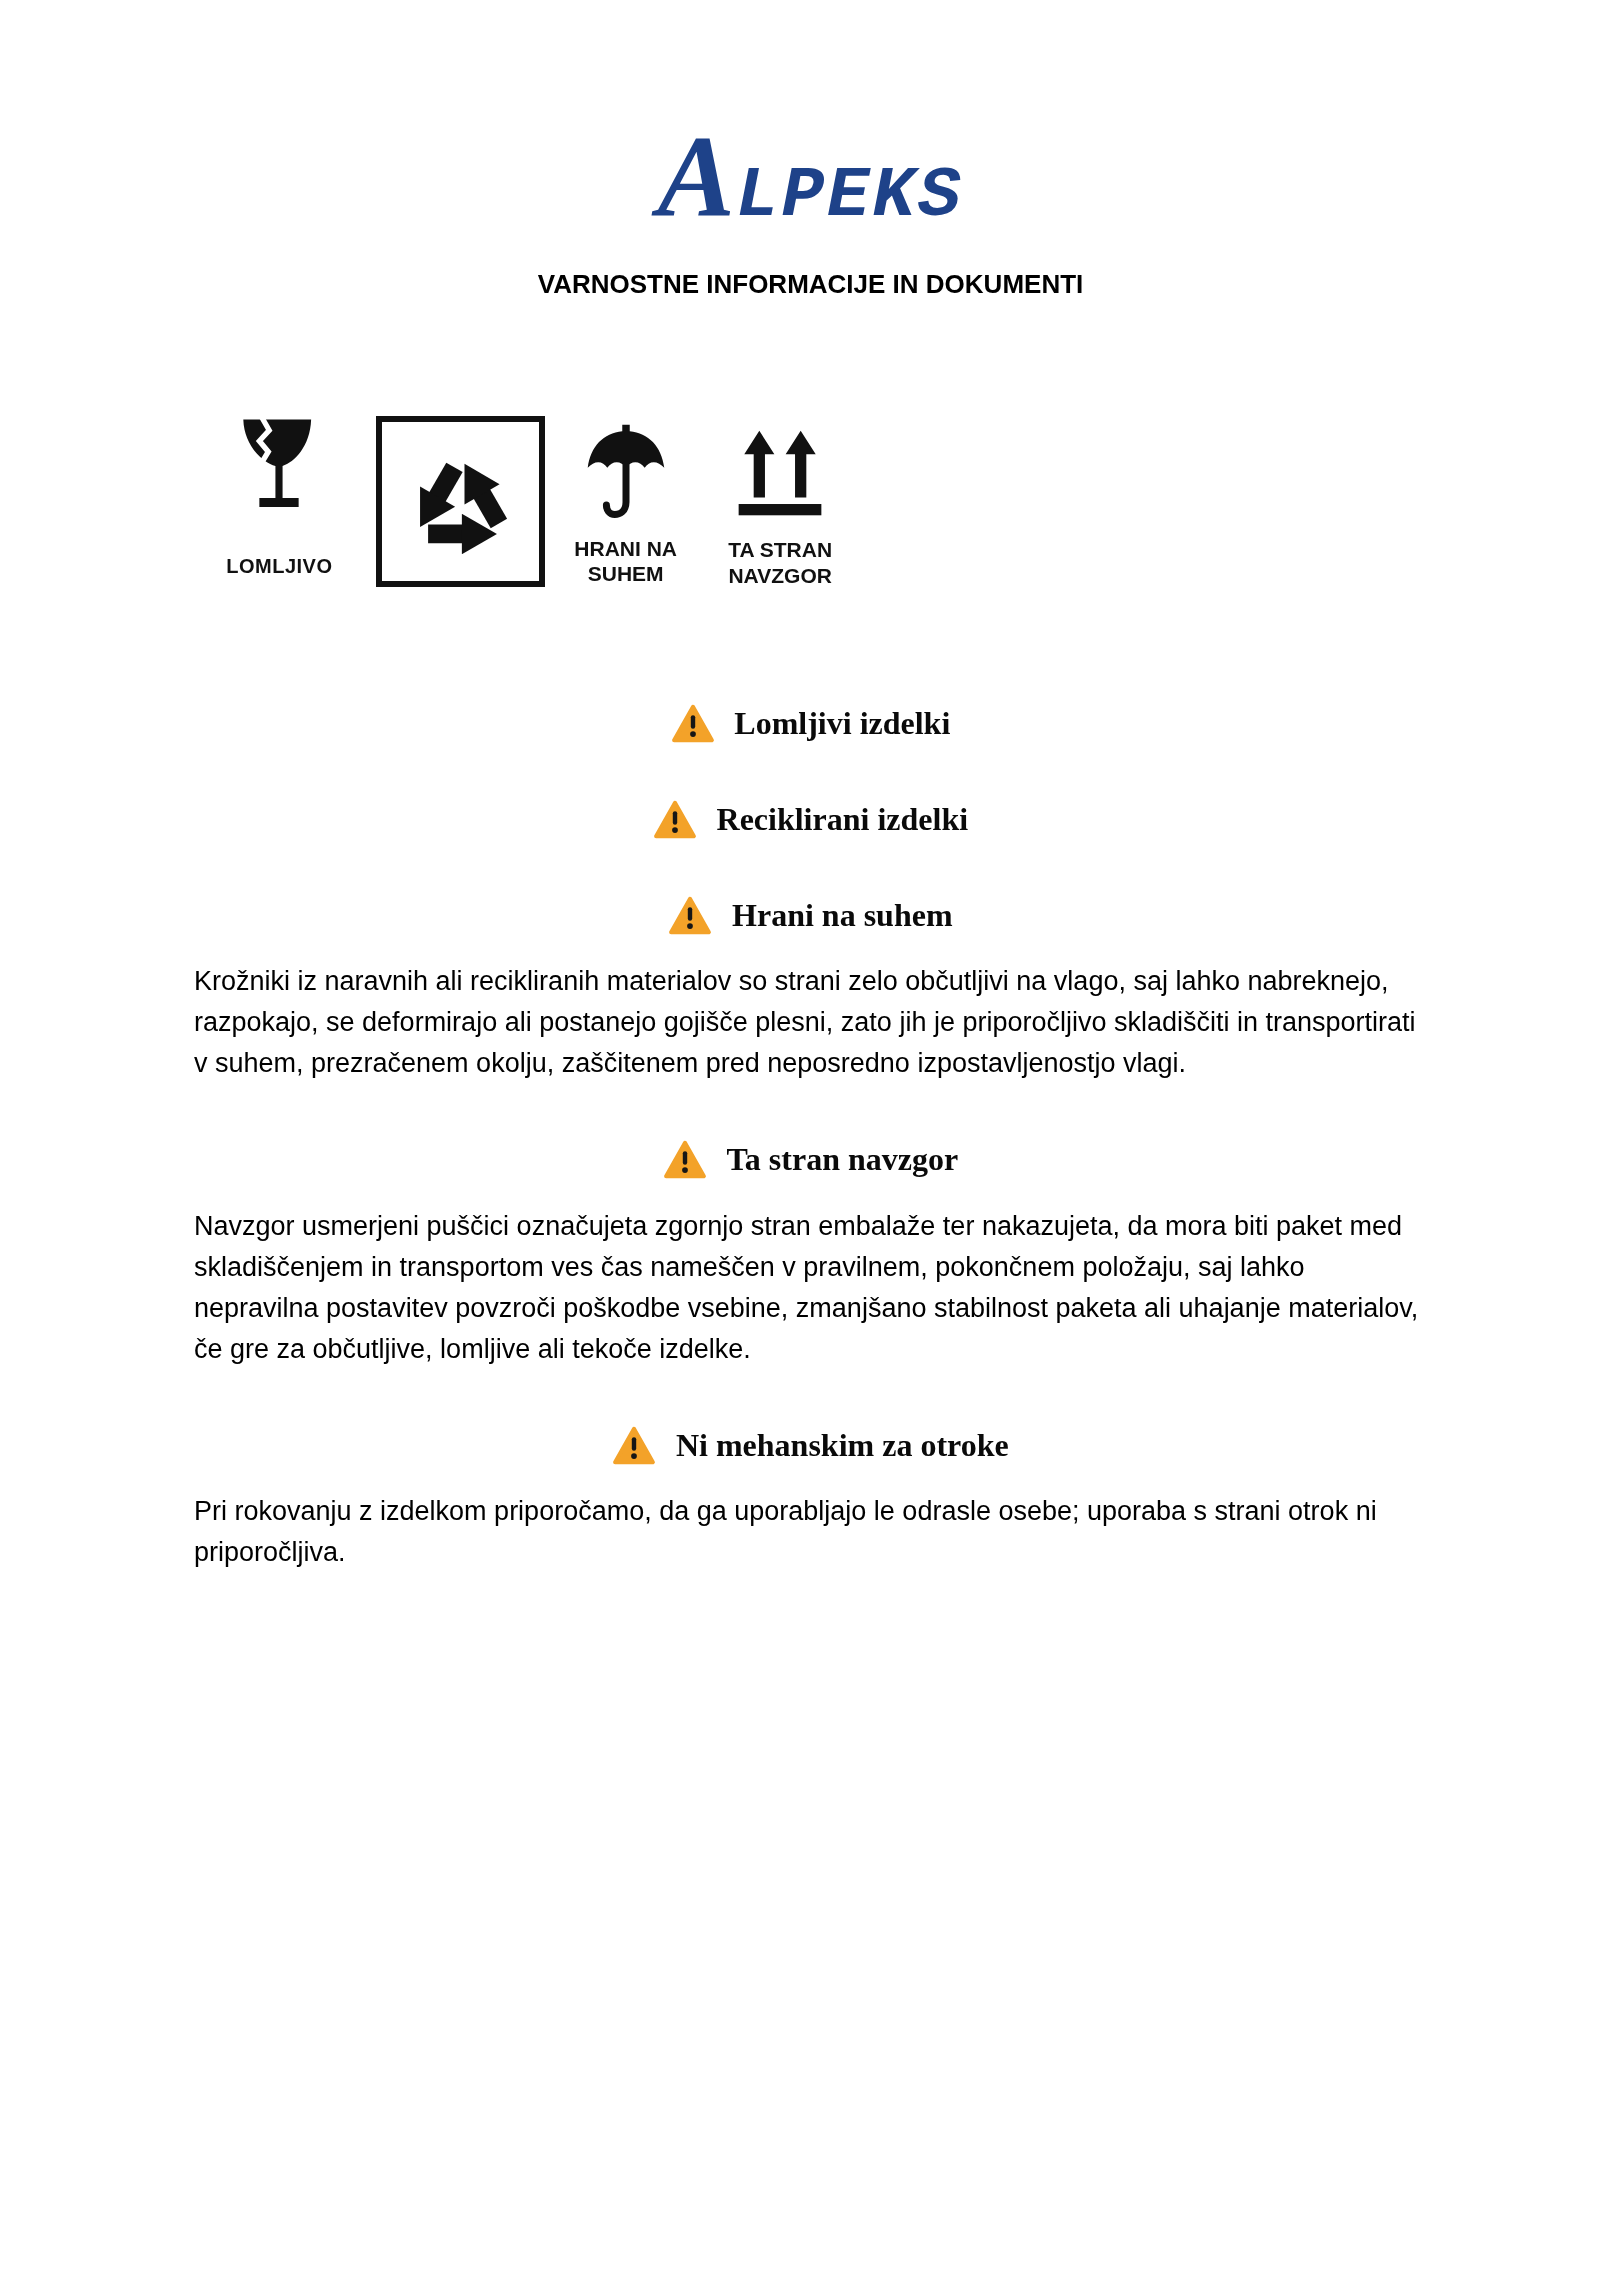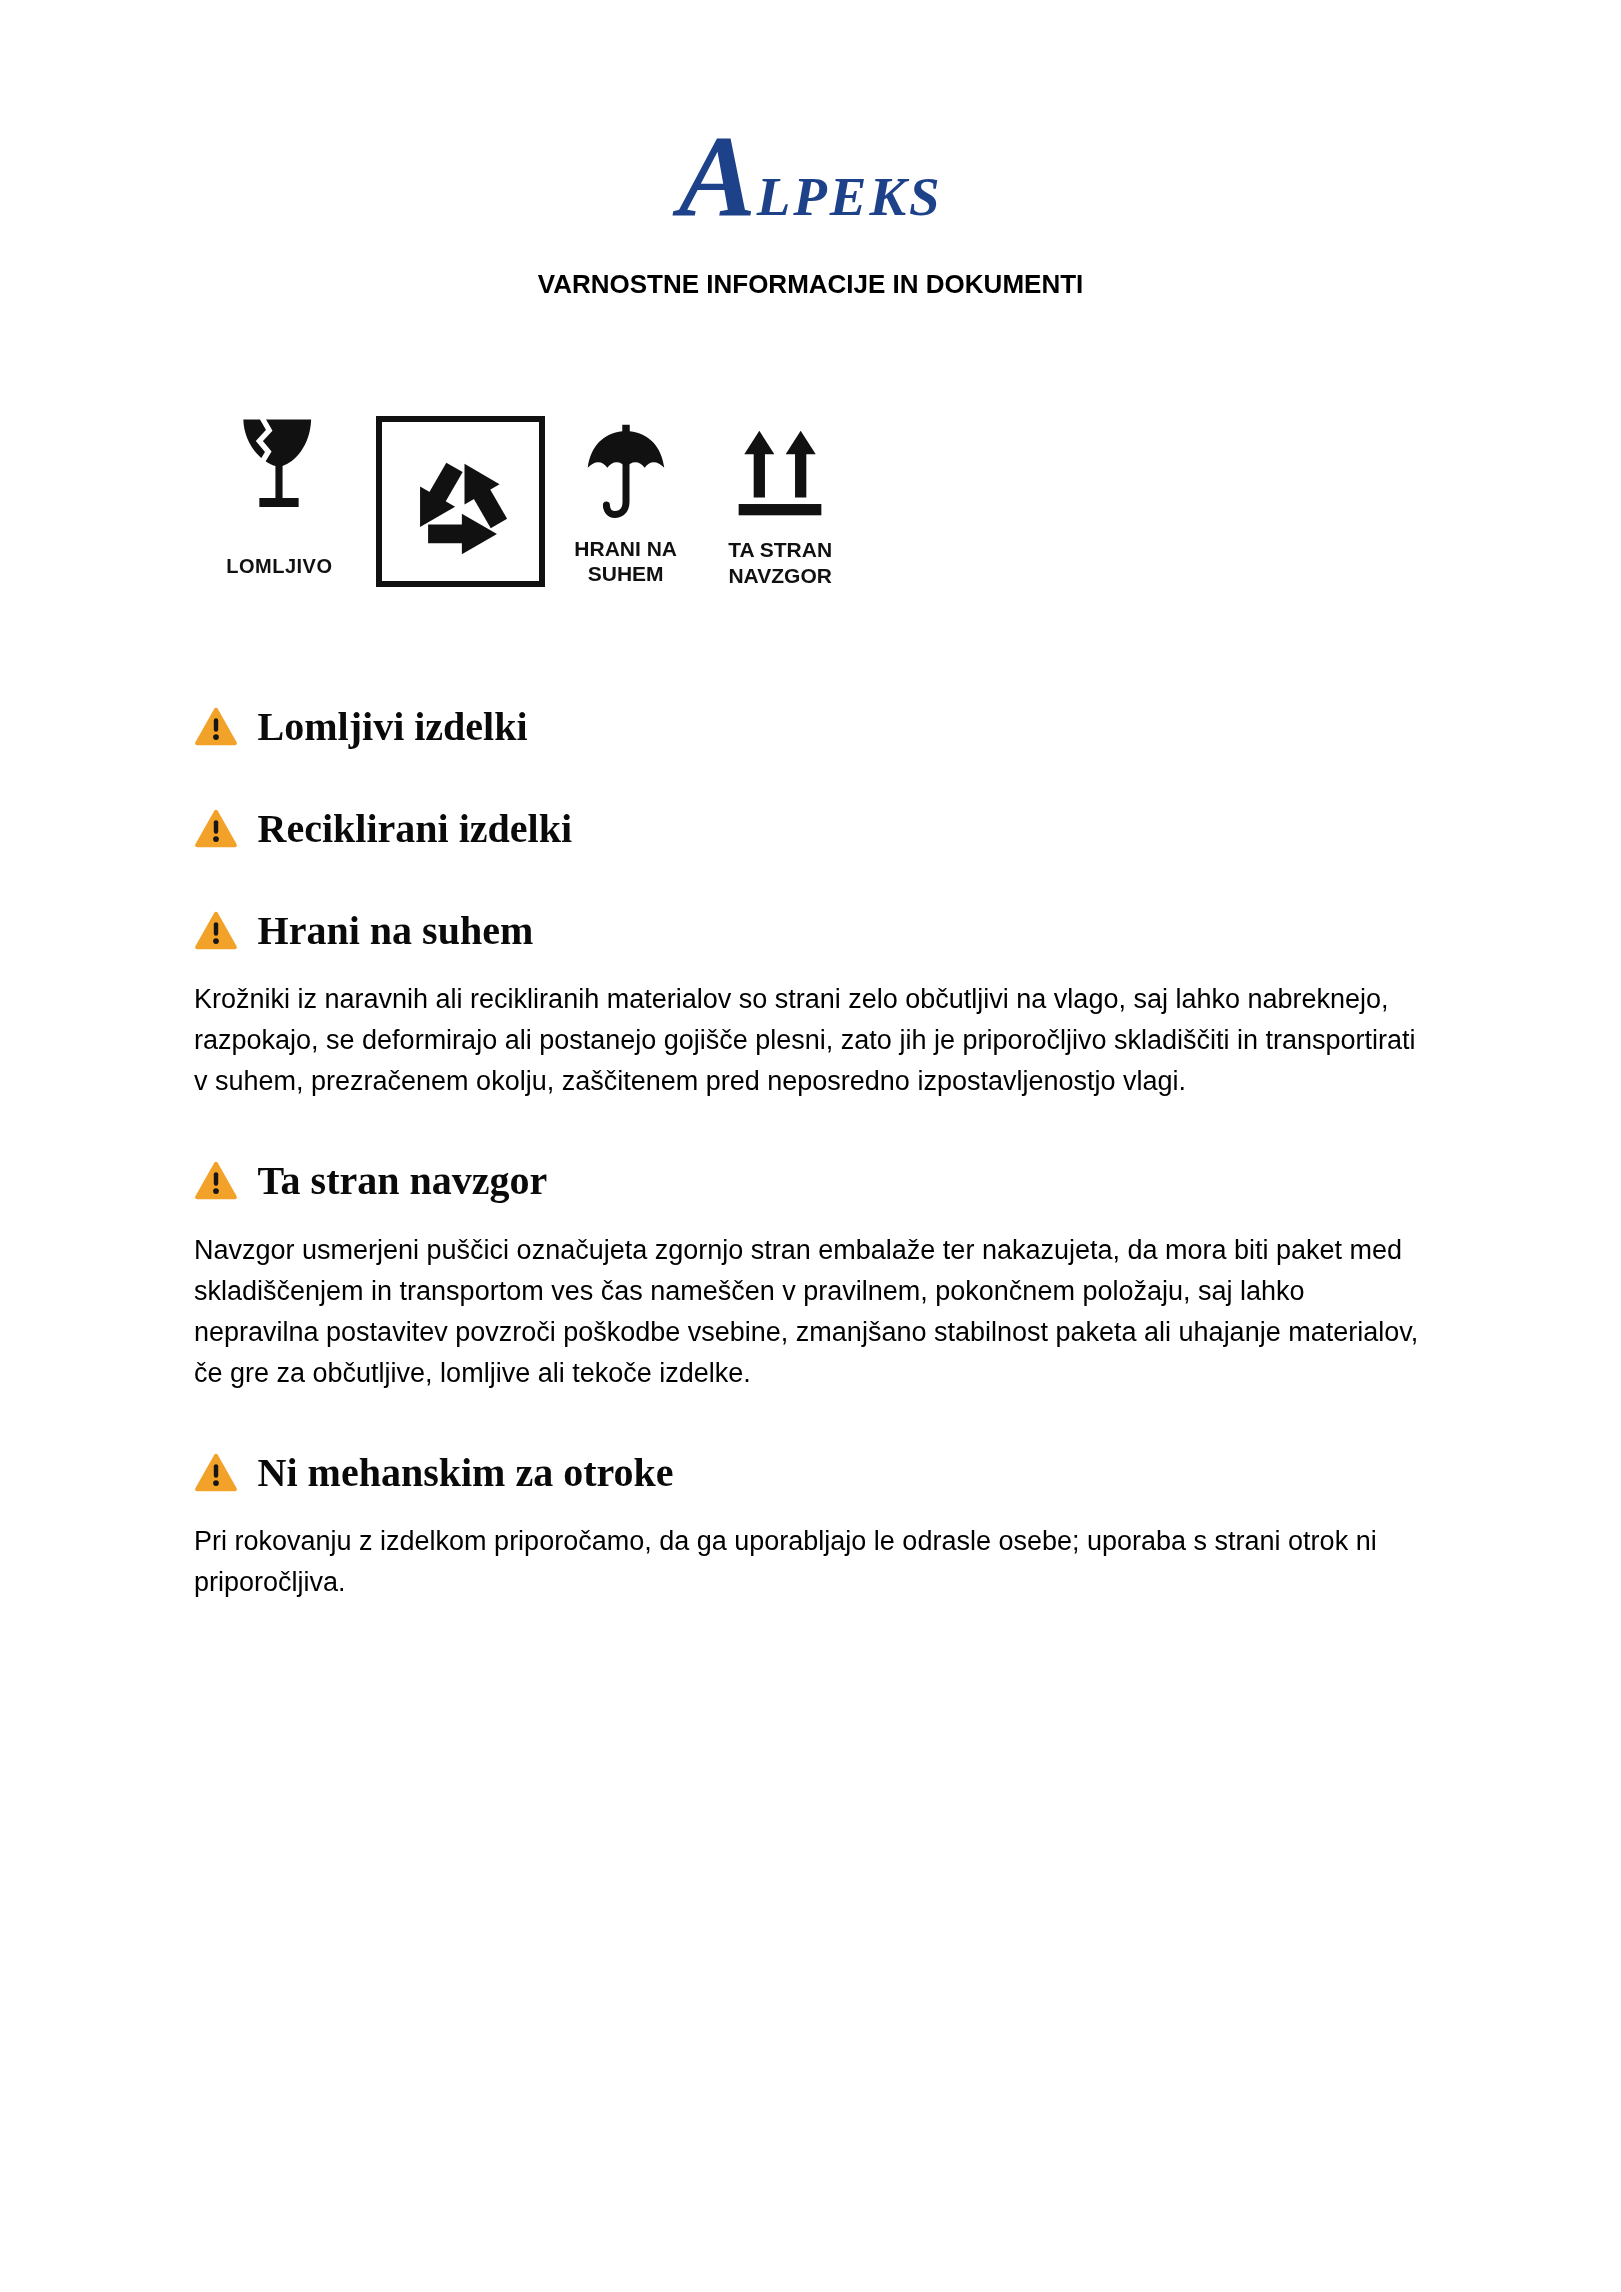--- a/index.html
+++ b/index.html
@@ -19,21 +19,21 @@
   .logo-wrap { text-align: center; padding-top: 118px; line-height: 1; }
   .logo {
     display: inline-block;
     font-family: "Liberation Serif", serif;
     font-style: italic;
     font-weight: 700;
     color: #1e4289;
     white-space: nowrap;
   }
   .logo-initial { font-size: 116px; letter-spacing: 1px; }
-  .logo-rest { font-size: 55px; letter-spacing: 2.9px; }
+  .logo-rest { font-size: 71px; letter-spacing: 2.9px; font-family: Liberation Mono, monospace; }
 
   
   .doc-title {
     margin-top: 35px;
     text-align: center;
     font-size: 26px;
     font-weight: 700;
     letter-spacing: 0px;
     color: #000;
   }
@@ -78,23 +78,24 @@
   .col-sideup .symbol-icon { width: 94px; height: 94px; margin-top: 9.8px; }
   .col-sideup .symbol-label { font-size: 21px; margin-top: 17.6px; }
 
   
   .info-section { margin-top: 55px; }
   .info-section.first { margin-top: 114px; }
   .section-heading {
     display: flex;
     align-items: center;
     font-family: "Liberation Serif", serif;
-    font-size: 40px;
+    font-size: 32px;
     font-weight: 700;
     color: #0a0a0a;
+    justify-content: center;
   }
   .warn-icon { width: 44px; height: 41px; margin-right: 19.6px; flex: 0 0 auto; }
   .warn-icon svg { width: 100%; height: 100%; display: block; }
   .section-body { margin-top: 25.5px; max-width: 1245px; }
 </style>
 </head>
 <body>
 
 <div class="page">
   <div class="content">

